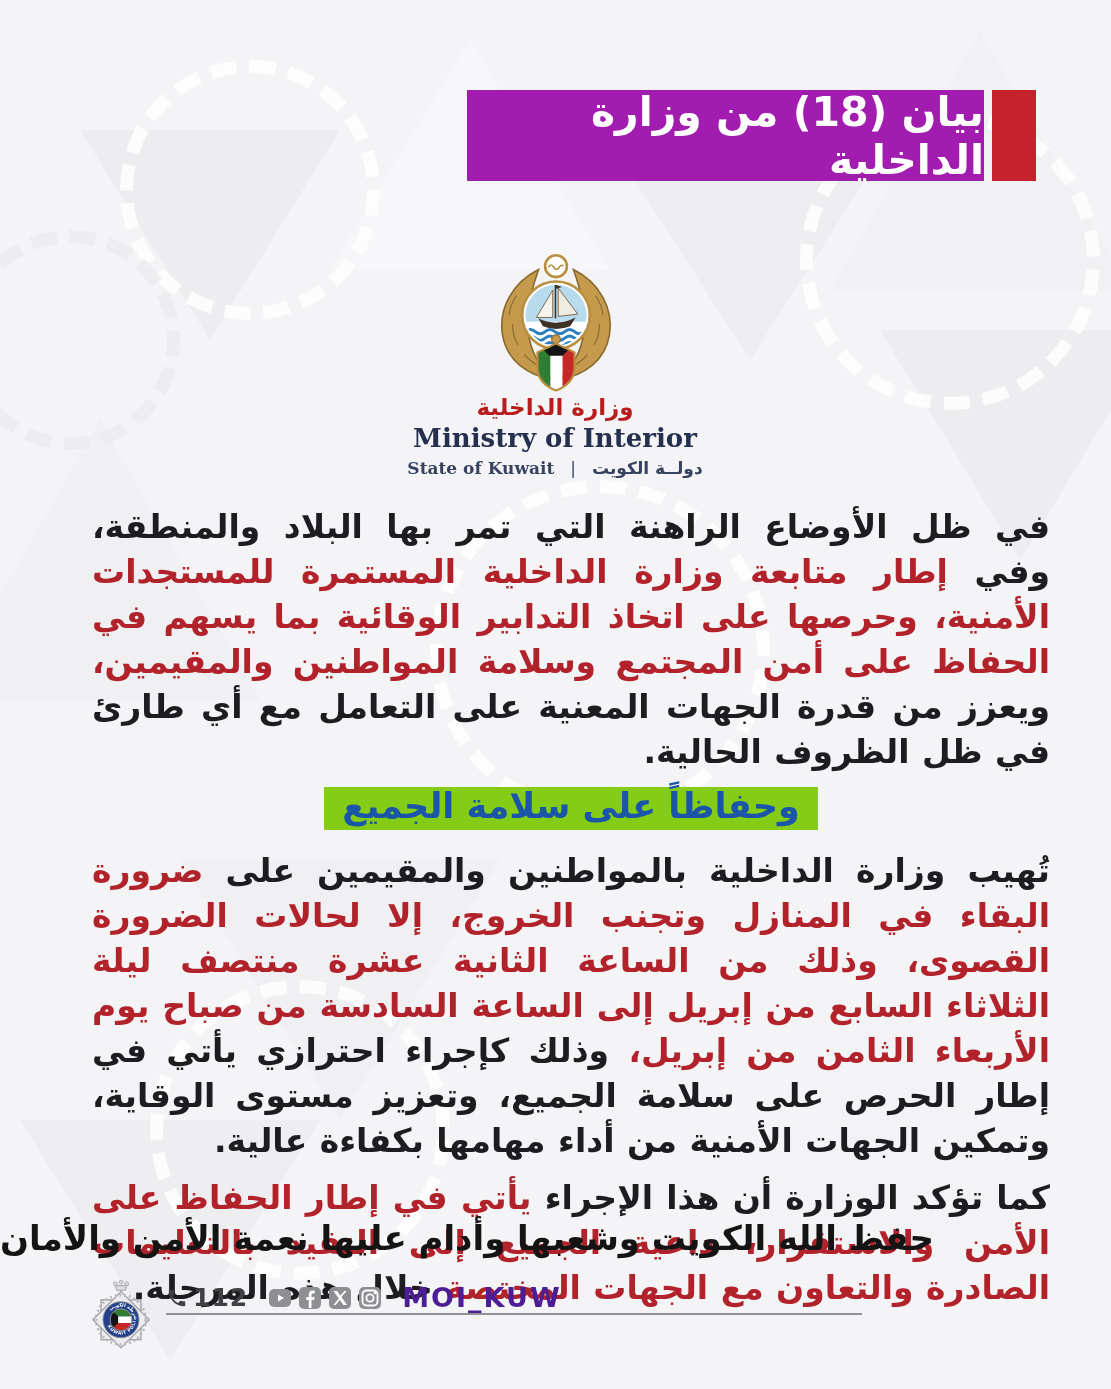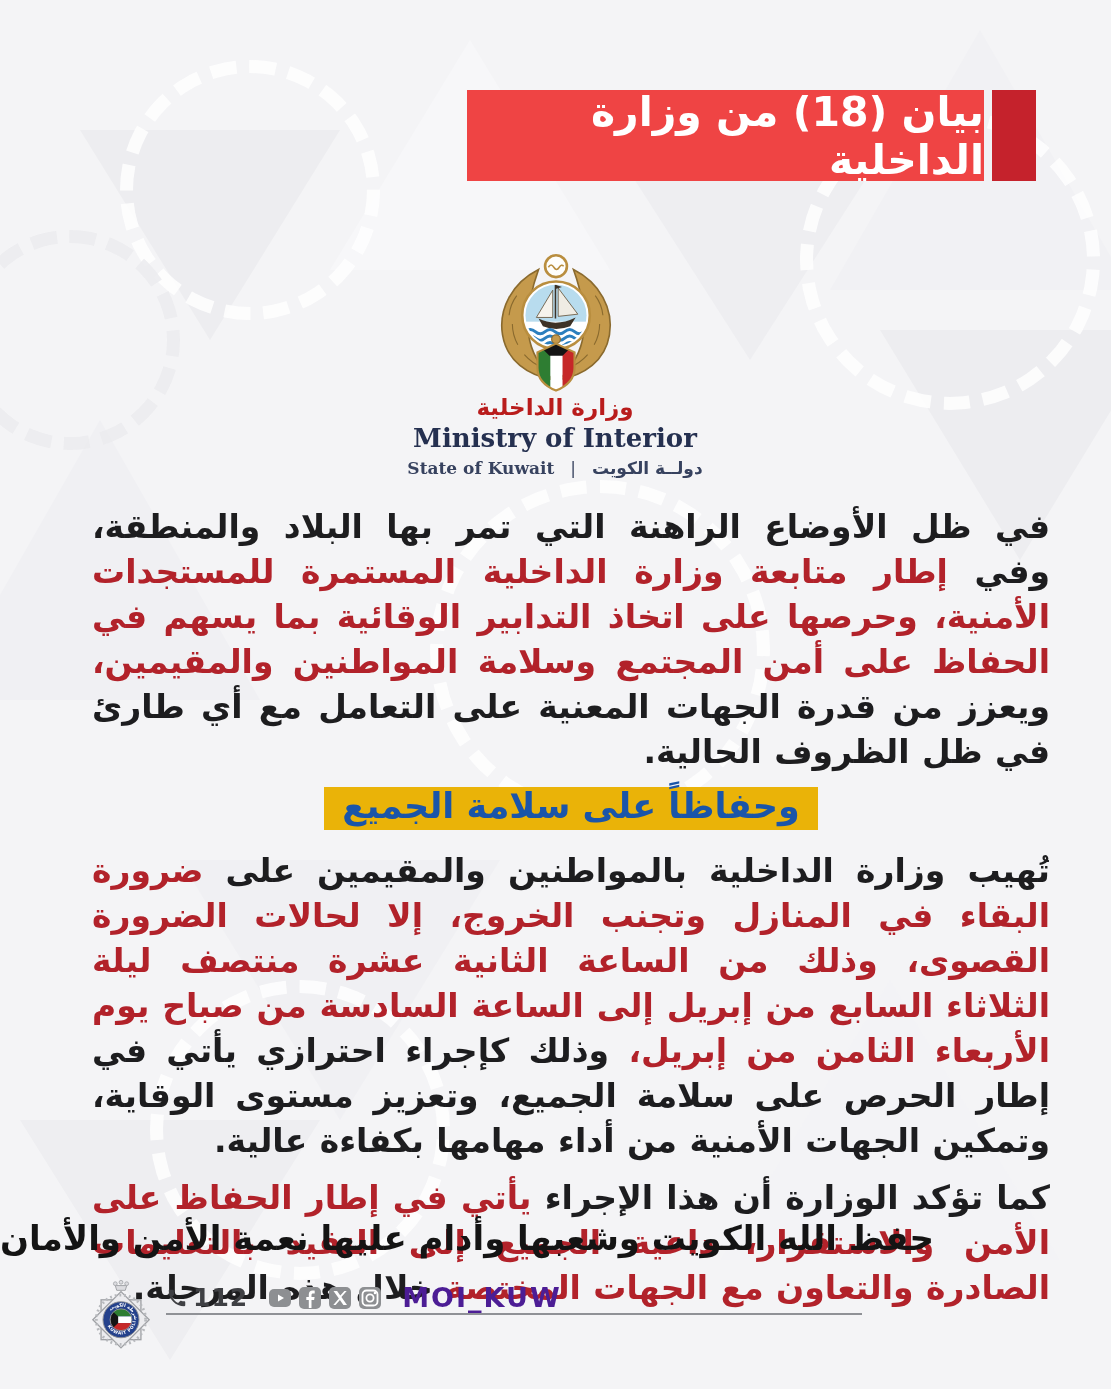--- a/index.html
+++ b/index.html
@@ -24,21 +24,21 @@
   .dotring { position:absolute; border:13px dashed #ffffff; border-radius:50%; opacity:.85; }
   .c1 { left:430px; top:480px; width:340px; height:340px; }
   .c2 { left:120px; top:60px;  width:260px; height:260px; }
   .c3 { left:800px; top:110px; width:300px; height:300px; }
   .c4 { left:150px; top:980px; width:300px; height:300px; }
   .c5 { left:-40px; top:230px; width:220px; height:220px; border-color:#ececef; }
 
   
   .banner {
     position:absolute; z-index:2; left:467px; top:90px; width:517px; height:91px;
-    background:#ef4444; display:flex; align-items:center; justify-content:flex-end;
+    background:#a21caf; display:flex; align-items:center; justify-content:flex-end;
     direction:rtl;
   }
   .banner-title { color:#ffffff; font-size:41px; font-weight:bold; letter-spacing:0.5px; }
   .banner-accent { position:absolute; z-index:2; left:992px; top:90px; width:44px; height:91px; background:#c5222c; }
 
   
   .emblem { position:absolute; z-index:2; left:488px; top:252px; width:136px; height:144px; }
   .ministry { position:absolute; z-index:2; left:305px; top:394px; width:500px; text-align:center; }
   .m-ar { font-size:23px; font-weight:bold; color:#b91c1c; }
   .m-en { font-family:"DejaVu Serif", serif; font-size:26px; font-weight:bold; color:#253050; margin-top:3px; }
@@ -49,21 +49,21 @@
   
   .content { position:absolute; z-index:2; left:92px; top:504px; width:958px; }
   .para {
     direction:rtl; text-align:justify; text-align-last:right;
     font-size:33px; line-height:45px; font-weight:bold; word-spacing:1px;
   }
   .seg-black { color:#1d1d1f; }
   .seg-red   { color:#b2222a; }
   .heading-wrap { text-align:center; margin-top:13px; }
   .heading {
-    display:inline-block; direction:rtl; background:#eab308; color:#1a55a9;
+    display:inline-block; direction:rtl; background:#84cc16; color:#1a55a9;
     font-size:35px; line-height:36px; font-weight:bold; padding:1px 18px 6px 18px;
   }
   .p2 { margin-top:18px; }
   .p3 { margin-top:12px; }
 
   .dua {
     position:absolute; z-index:2; left:0; top:1218px; width:1111px;
     text-align:left; direction:rtl; font-size:34px; font-weight:bold; color:#141414;
   }
 

